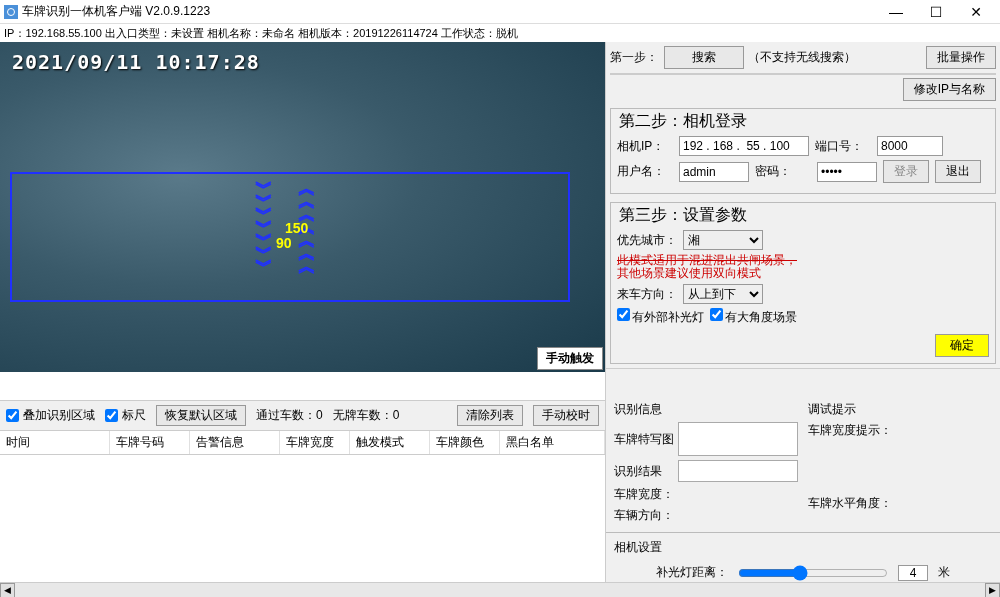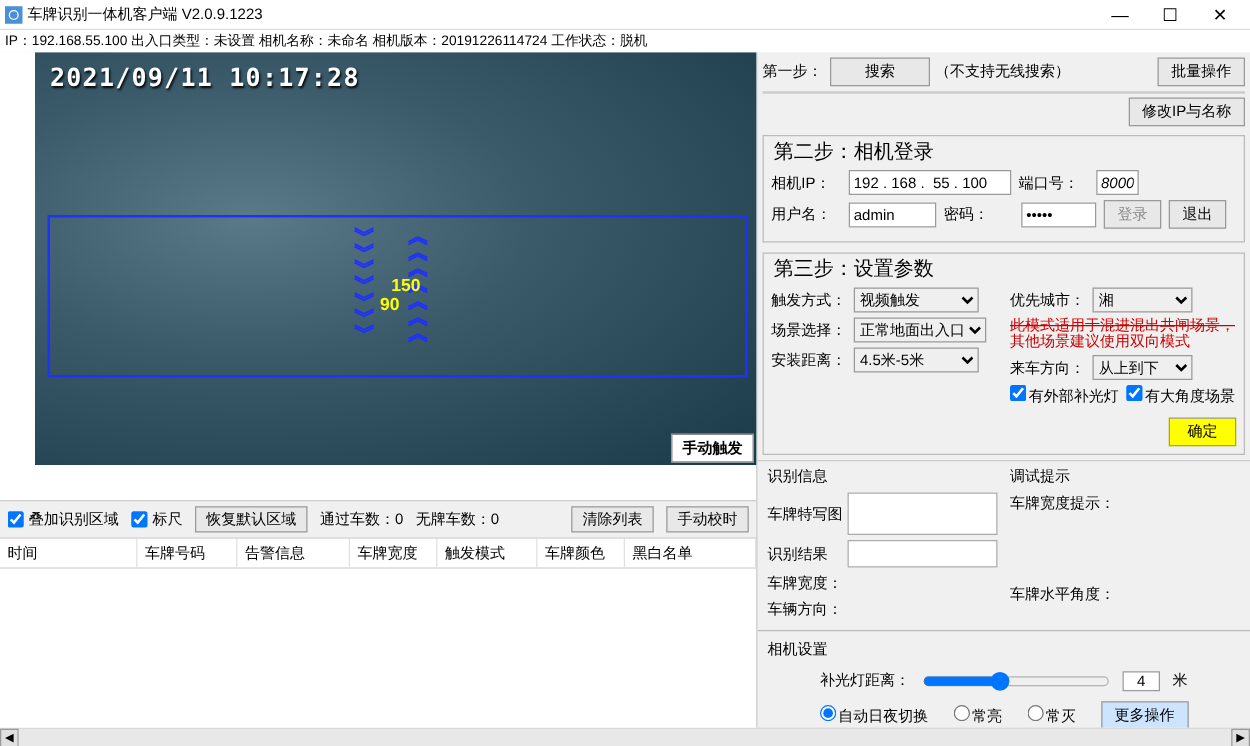--- a/index.html
+++ b/index.html
@@ -6,21 +6,21 @@
 body { background: #f0f0f0; width: 1000px; height: 597px; overflow: hidden; }
 .titlebar { height: 24px; background: #fff; display: flex; align-items: center; padding: 0 4px; border-bottom: 1px solid #ddd; }
 .titlebar .icon { width: 14px; height: 14px; background: #4a90d9; margin-right: 4px; display: inline-block; position: relative; }
 .titlebar .icon::after { content: ""; position: absolute; top: 3px; left: 3px; width: 6px; height: 6px; border: 1px solid #fff; border-radius: 50%; }
 .titlebar .title { flex: 1; }
 .titlebar .winbtns { display: flex; }
 .titlebar .winbtn { width: 40px; height: 24px; display: flex; align-items: center; justify-content: center; cursor: pointer; font-size: 14px; }
 .infobar { height: 18px; background: #fff; padding: 0 4px; font-size: 11px; line-height: 18px; }
 .main { display: flex; height: calc(597px - 24px - 18px - 15px); }
 .left { flex: 1; display: flex; flex-direction: column; background: #fff; }
-.video { position: relative; background: #3a5a6a; height: 330px; overflow: hidden; margin-left: 28px; }
+.video { position: relative; background: #3a5a6a; height: 330px; overflow: hidden; }
 .video-bg { position: absolute; inset: 0; background: radial-gradient(ellipse at 30% 40%, #5a7a8a 0%, #3a5a6a 40%, #2a4a5a 70%, #1a3a4a 100%); }
 .timestamp { position: absolute; top: 8px; left: 12px; color: #fff; font-size: 20px; font-weight: bold; font-family: monospace; letter-spacing: 1px; text-shadow: 1px 1px 2px #000; }
 .roi-box { position: absolute; top: 130px; left: 10px; width: 560px; height: 130px; border: 2px solid #2030ff; }
 .arrows { position: absolute; top: 140px; left: 255px; display: flex; gap: 25px; }
 .arrow-col { display: flex; flex-direction: column; align-items: center; line-height: 13px; }
 .chev { color: #2030ff; font-size: 18px; font-weight: bold; }
 .num { position: absolute; color: #ffff00; font-size: 14px; font-weight: bold; }
 .manual-btn { position: absolute; bottom: 2px; right: 2px; background: #fff; border: 1px solid #888; padding: 2px 8px; font-weight: bold; cursor: pointer; }
 .toolbar { display: flex; align-items: center; gap: 10px; padding: 4px 6px; background: #f0f0f0; border-top: 1px solid #ccc; border-bottom: 1px solid #ccc; flex-wrap: wrap; margin-top: 28px; }
 .toolbar label { display: flex; align-items: center; gap: 2px; }
@@ -39,21 +39,21 @@
 .right-btn-row { display: flex; justify-content: flex-end; padding: 3px 4px; }
 .fieldset { border: 1px solid #bbb; margin: 4px; padding: 6px; }
 .fieldset > .legend { font-size: 16px; margin-top: -14px; background: #f0f0f0; display: inline-block; padding: 0 2px; }
 .form-row { display: flex; align-items: center; gap: 6px; margin: 4px 0; }
 .form-row label { min-width: 56px; }
 .form-row input[type=text], .form-row input[type=password] { border: 1px solid #999; padding: 1px 3px; height: 20px; }
 .form-row select { border: 1px solid #999; height: 20px; min-width: 100px; }
 .red-text { color: #c00; font-size: 11px; line-height: 13px; }
 .confirm-btn { background: #ffff00; border: 1px solid #999; padding: 2px 14px; cursor: pointer; }
 .info-panel { display: flex; gap: 10px; padding: 4px 8px; border-top: 1px solid #ccc; }
-.info-left, .info-right { flex: 1; }
+.info-left, .info-right { flex: 1; margin-top: 28px; }
 .info-row { display: flex; align-items: center; gap: 4px; margin: 4px 0; }
 .info-row .box { border: 1px solid #aaa; width: 120px; height: 34px; background: #fff; }
 .slider-row { display: flex; align-items: center; gap: 10px; margin: 8px 0; justify-content: center; }
 .slider { width: 150px; }
 .radio-row { display: flex; gap: 20px; align-items: center; margin: 6px 0; justify-content: center; }
 .bottom-scroll { height: 15px; background: #f0f0f0; border-top: 1px solid #ccc; display: flex; align-items: center; }
 .bottom-scroll .arrow-btn { width: 15px; height: 15px; background: #e0e0e0; border: 1px solid #999; display: flex; align-items: center; justify-content: center; font-size: 9px; cursor: pointer; }
 .bottom-scroll .track { flex: 1; background: #e8e8e8; height: 15px; }
 input[type=checkbox], input[type=radio] { margin-right: 2px; }
 .strike { text-decoration: line-through; }
@@ -158,51 +158,37 @@
     <div class="right-btn-row">
       <button class="btn">修改IP与名称</button>
     </div>
 
     <div class="fieldset">
       <div class="legend">第二步：相机登录</div>
       <div class="form-row">
         <label>相机IP：</label>
         <input type="text" style="width: 130px;" value="192 . 168 .  55 . 100">
         <label>端口号：</label>
-        <input type="text" style="width: 34px; font-style: italic;" value="8000">
+        <input type="text" style="width: 66px;" value="8000">
       </div>
       <div class="form-row">
         <label>用户名：</label>
         <input type="text" style="width: 70px;" value="admin">
         <label>密码：</label>
         <input type="password" style="width: 60px;" value="•••••">
         <button class="btn" disabled="">登录</button>
         <button class="btn">退出</button>
       </div>
     </div>
 
     <div class="fieldset">
       <div class="legend">第三步：设置参数</div>
       <div style="display:flex;gap:10px">
         <div style="flex:1">
           <div class="form-row">
-            <label>触发方式：</label>
-            <select><option>视频触发</option></select>
-          </div>
-          <div class="form-row">
-            <label>场景选择：</label>
-            <select><option>正常地面出入口</option></select>
-          </div>
-          <div class="form-row">
-            <label>安装距离：</label>
-            <select><option>4.5米-5米</option></select>
-          </div>
-        </div>
-        <div style="flex:1">
-          <div class="form-row">
             <label>优先城市：</label>
             <select style="min-width:80px"><option>湘</option></select>
           </div>
           <div class="red-text">
             <div class="strike">此模式适用于混进混出共闸场景，</div>
             <div>其他场景建议使用双向模式</div>
           </div>
           <div class="form-row">
             <label>来车方向：</label>
             <select style="min-width:80px"><option>从上到下</option></select>

